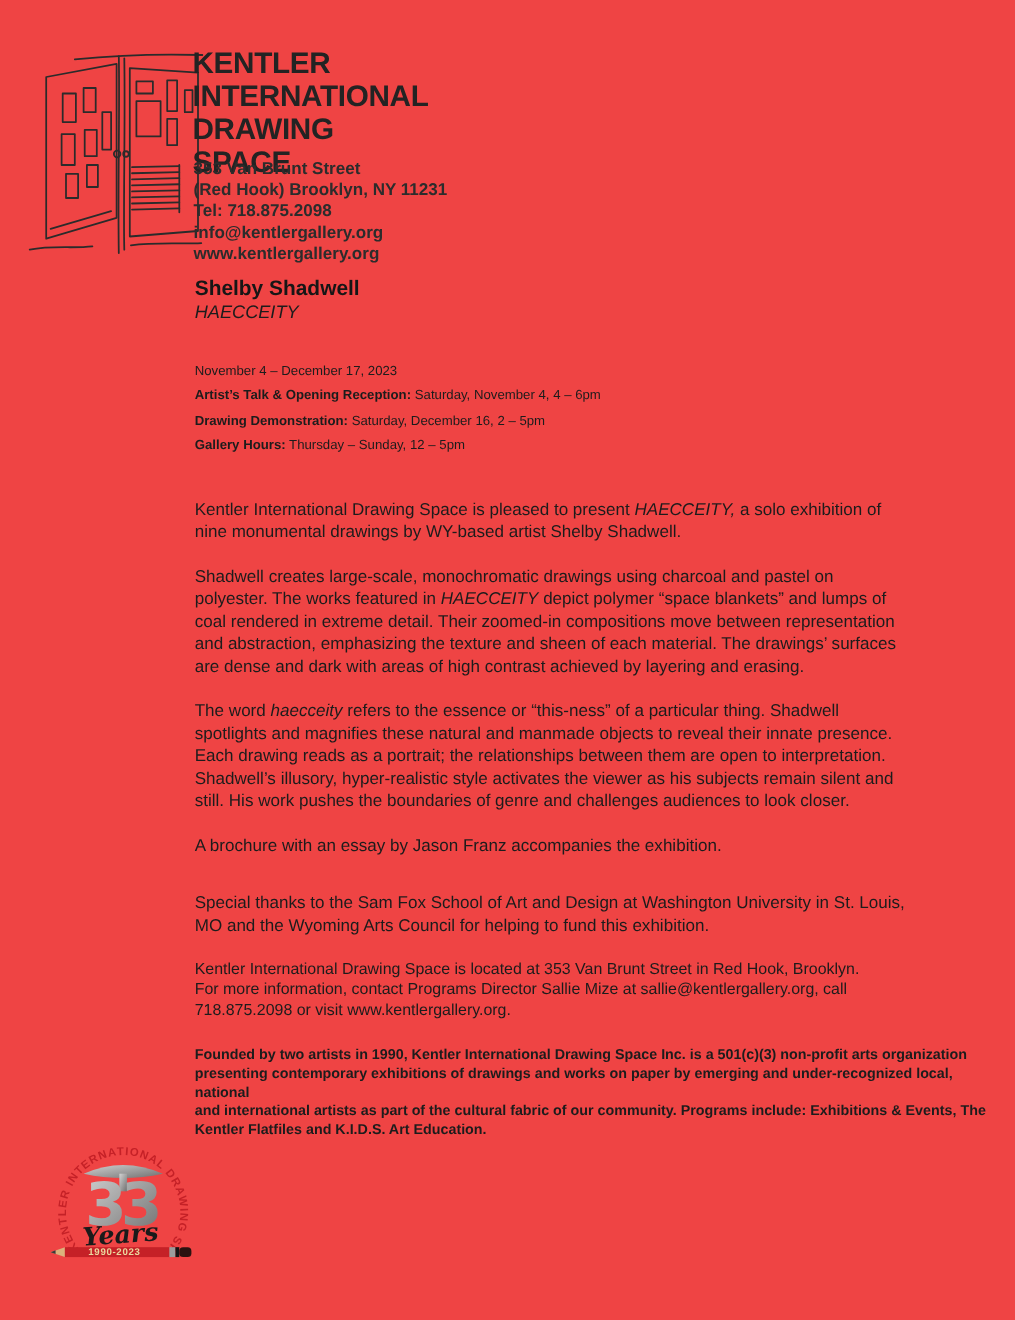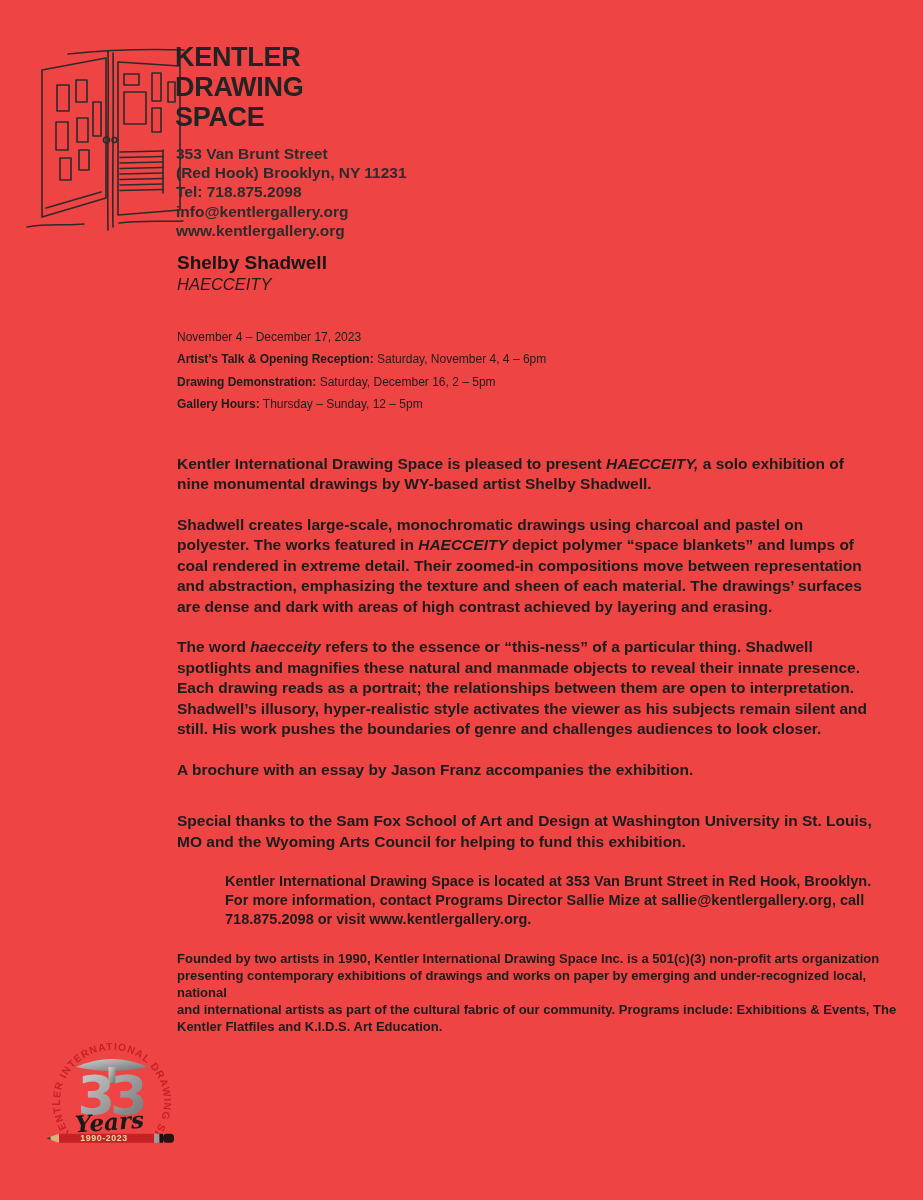--- a/index.html
+++ b/index.html
@@ -18,24 +18,24 @@
   .org-line    { font-size:27px; line-height:30px; font-weight:bold; color:#232323; letter-spacing:-0.3px; }
   .addr-block  { position:absolute; left:176px; top:144px; }
   .addr-line   { font-size:15.5px; line-height:19.2px; color:#2c2c2c;font-weight:bold; }
 
   
   .content { position:absolute; left:177px; top:252px; width:740px; }
   .artist      { font-size:19px; font-weight:bold; line-height:22px; color:#161616; }
   .show-title  { font-size:16.5px; font-style:italic; line-height:20px; margin-bottom:32px; }
   .events      { font-size:12px; line-height:22.4px; margin-bottom:38px; }
   .events .lbl { font-weight:bold; }
-  .para        { font-size:15.5px; line-height:20.5px; margin:0 0 20px 0; white-space:pre-line;font-weight:bold; }
+  .para        { font-size:15.5px; line-height:20.5px; margin:0 0 20px 0; white-space:pre-line; }
   .para .it    { font-style:italic; }
   .para.gap-after-big { margin-bottom:31px; }
-  .para.small  { font-size:14.5px; line-height:19px; margin-bottom:21px;margin-left:48px; }
+  .para.small  { font-size:14.5px; line-height:19px; margin-bottom:21px; }
   .para.fine   { font-size:13px;  line-height:17px; font-weight:bold; margin-bottom:0; }
 
   
   .anniv { position:absolute; left:44px; top:1038px; }
   .ring-text { font-family:"Liberation Sans", sans-serif; }
   .years-script { font-family:"DejaVu Serif", serif; }
 </style>
 </head>
 <body>
 
@@ -77,20 +77,21 @@
 
     <circle cx="84.5" cy="100" r="3"></circle>
     <circle cx="92.5" cy="100" r="2.5"></circle>
 
     <path d="M 5 187 C 25 183 45 186 62 184"></path>
     <path d="M 97 183 C 120 180 142 182 161 181"></path>
   </svg>
 
   <div class="org-block">
     <div class="org-line">KENTLER</div>
+    <div class="org-line">INTERNATIONAL</div>
     <div class="org-line">DRAWING</div>
     <div class="org-line">SPACE</div>
   </div>
 
   <div class="addr-block">
     <div class="addr-line">353 Van Brunt Street</div>
     <div class="addr-line">(Red Hook) Brooklyn, NY 11231</div>
     <div class="addr-line">Tel: 718.875.2098</div>
     <div class="addr-line">info@kentlergallery.org</div>
     <div class="addr-line">www.kentlergallery.org</div>

